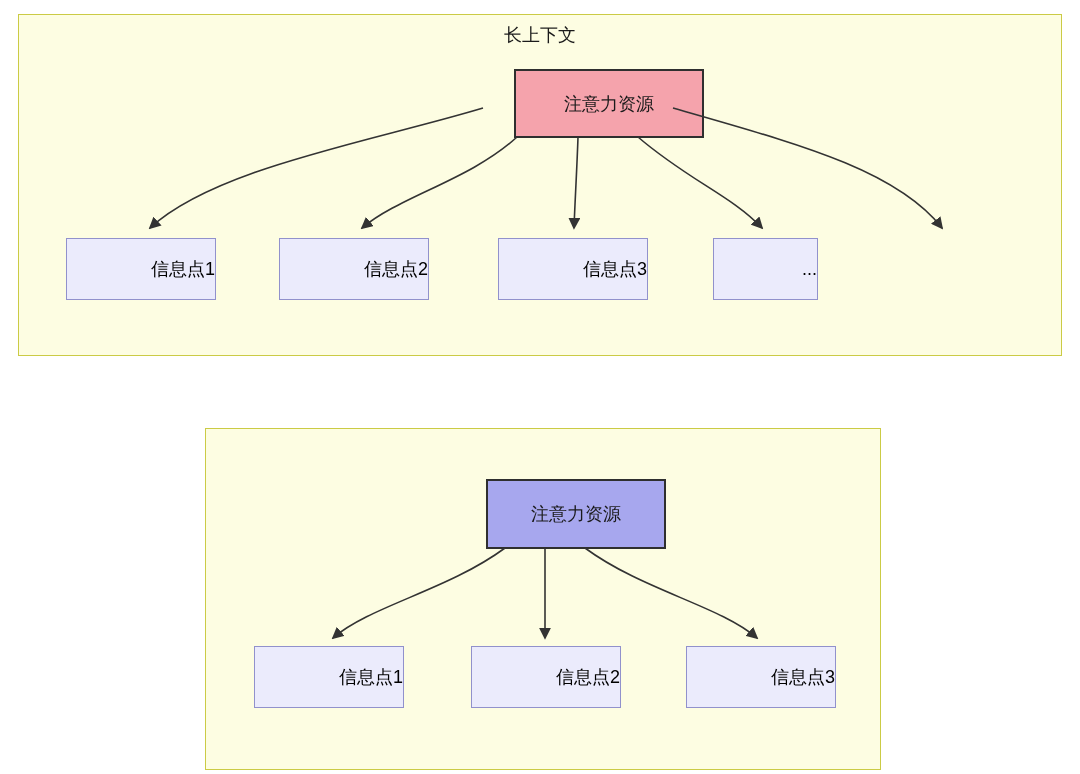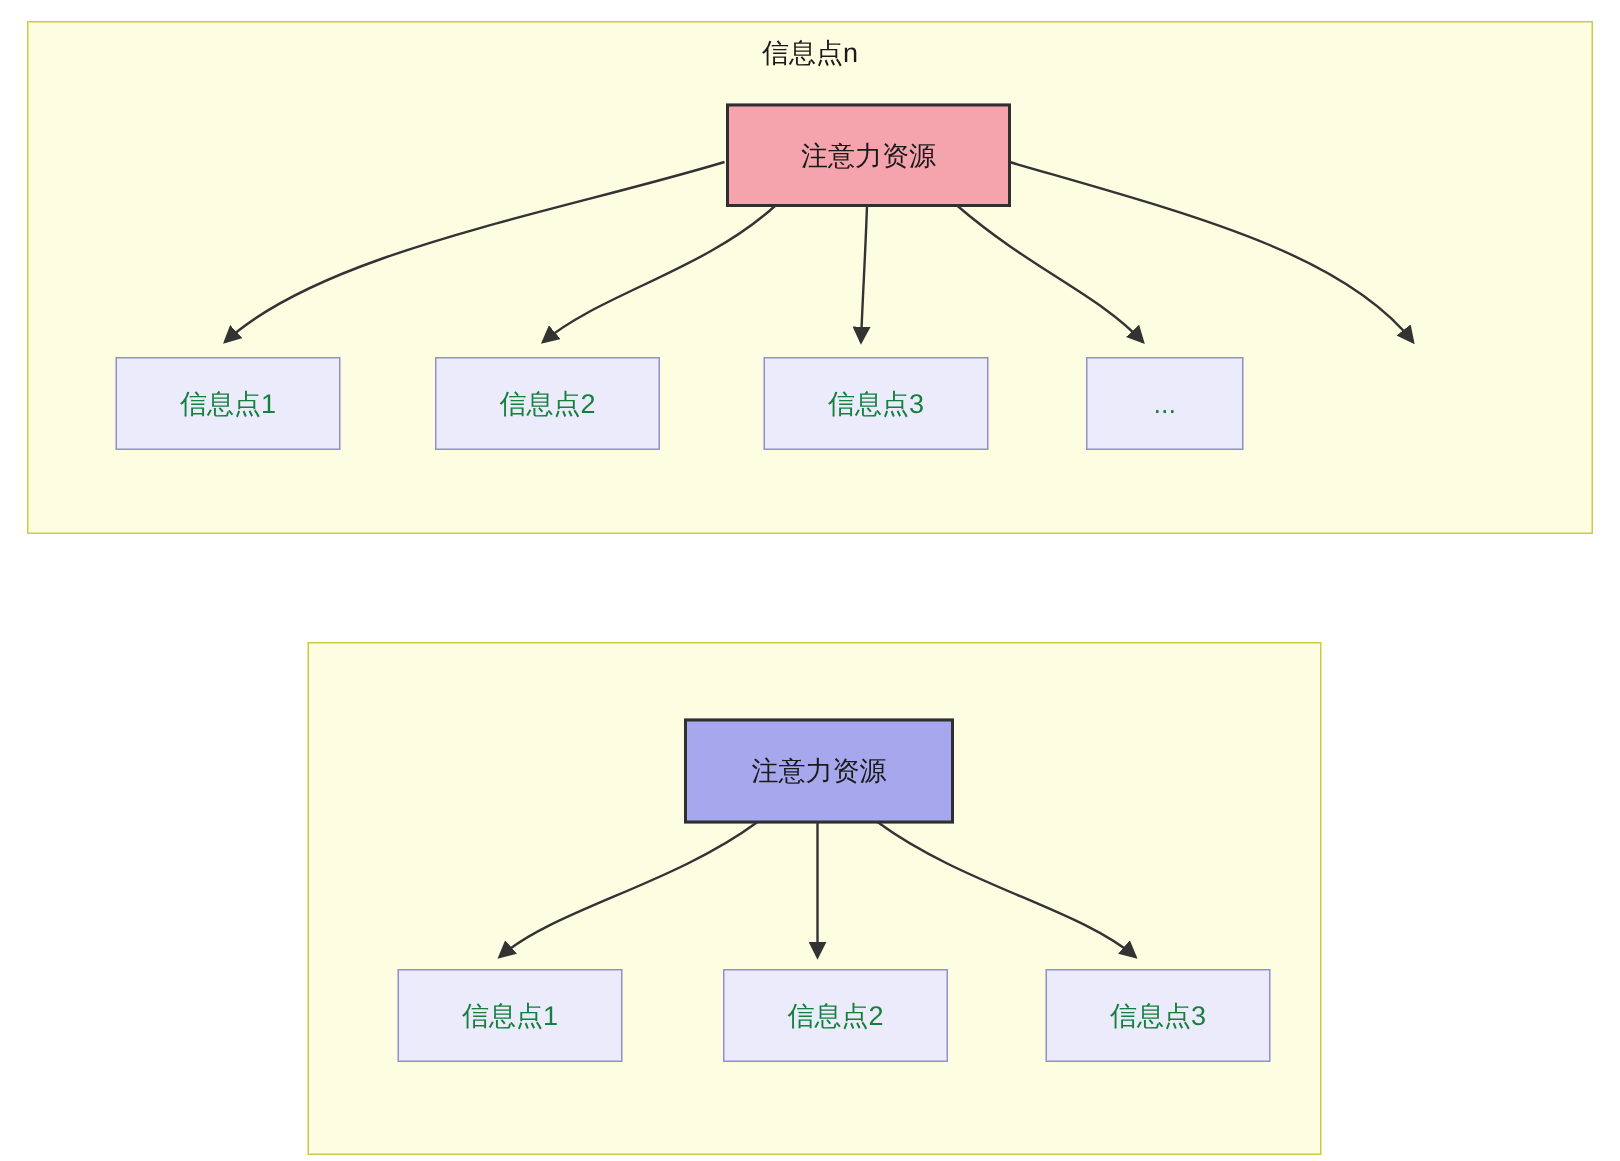--- a/index.html
+++ b/index.html
@@ -29,54 +29,54 @@
   }
   .attention-box {
     position:absolute;
     border:2px solid #2f2f2f;
     box-sizing:border-box;
     display:flex;
     align-items:center;
     justify-content:center;
     font-size:18px;
     color:#1a1a1a;
+    margin-left:30px;
   }
   .attention-pink { background:#f5a3ac; }
   .attention-purple { background:#a7a7ee; }
   .info-node {
     position:absolute;
     background:#ebebfc;
     border:1px solid #9191cc;
     box-sizing:border-box;
     display:flex;
     align-items:center;
-    justify-content:center;
+    justify-content:flex-end;
     font-size:18px;
-    color:#15803d;
-    margin-left:11px;
+    color:#000000;
   }
   .arrow-layer {
     position:absolute;
     left:0; top:0;
     width:1080px; height:774px;
     pointer-events:none;
   }
   .arrow-path {
     fill:none;
     stroke:#333333;
     stroke-width:1.6;
   }
 </style>
 </head>
 <body>
 
 <div class="canvas">
 
   <div class="group-container" style="left:18px; top:14px; width:1044px; height:342px;">
-    <div class="group-title">信息点n</div>
+    <div class="group-title">长上下文</div>
 
     <div class="attention-box attention-pink" style="left:465px; top:54px; width:190px; height:69px;">
       <span>注意力资源</span>
     </div>
 
     <div class="info-node" style="left:47px; top:223px; width:150px; height:62px;">
       <span>信息点1</span>
     </div>
     <div class="info-node" style="left:260px; top:223px; width:150px; height:62px;">
       <span>信息点2</span>

